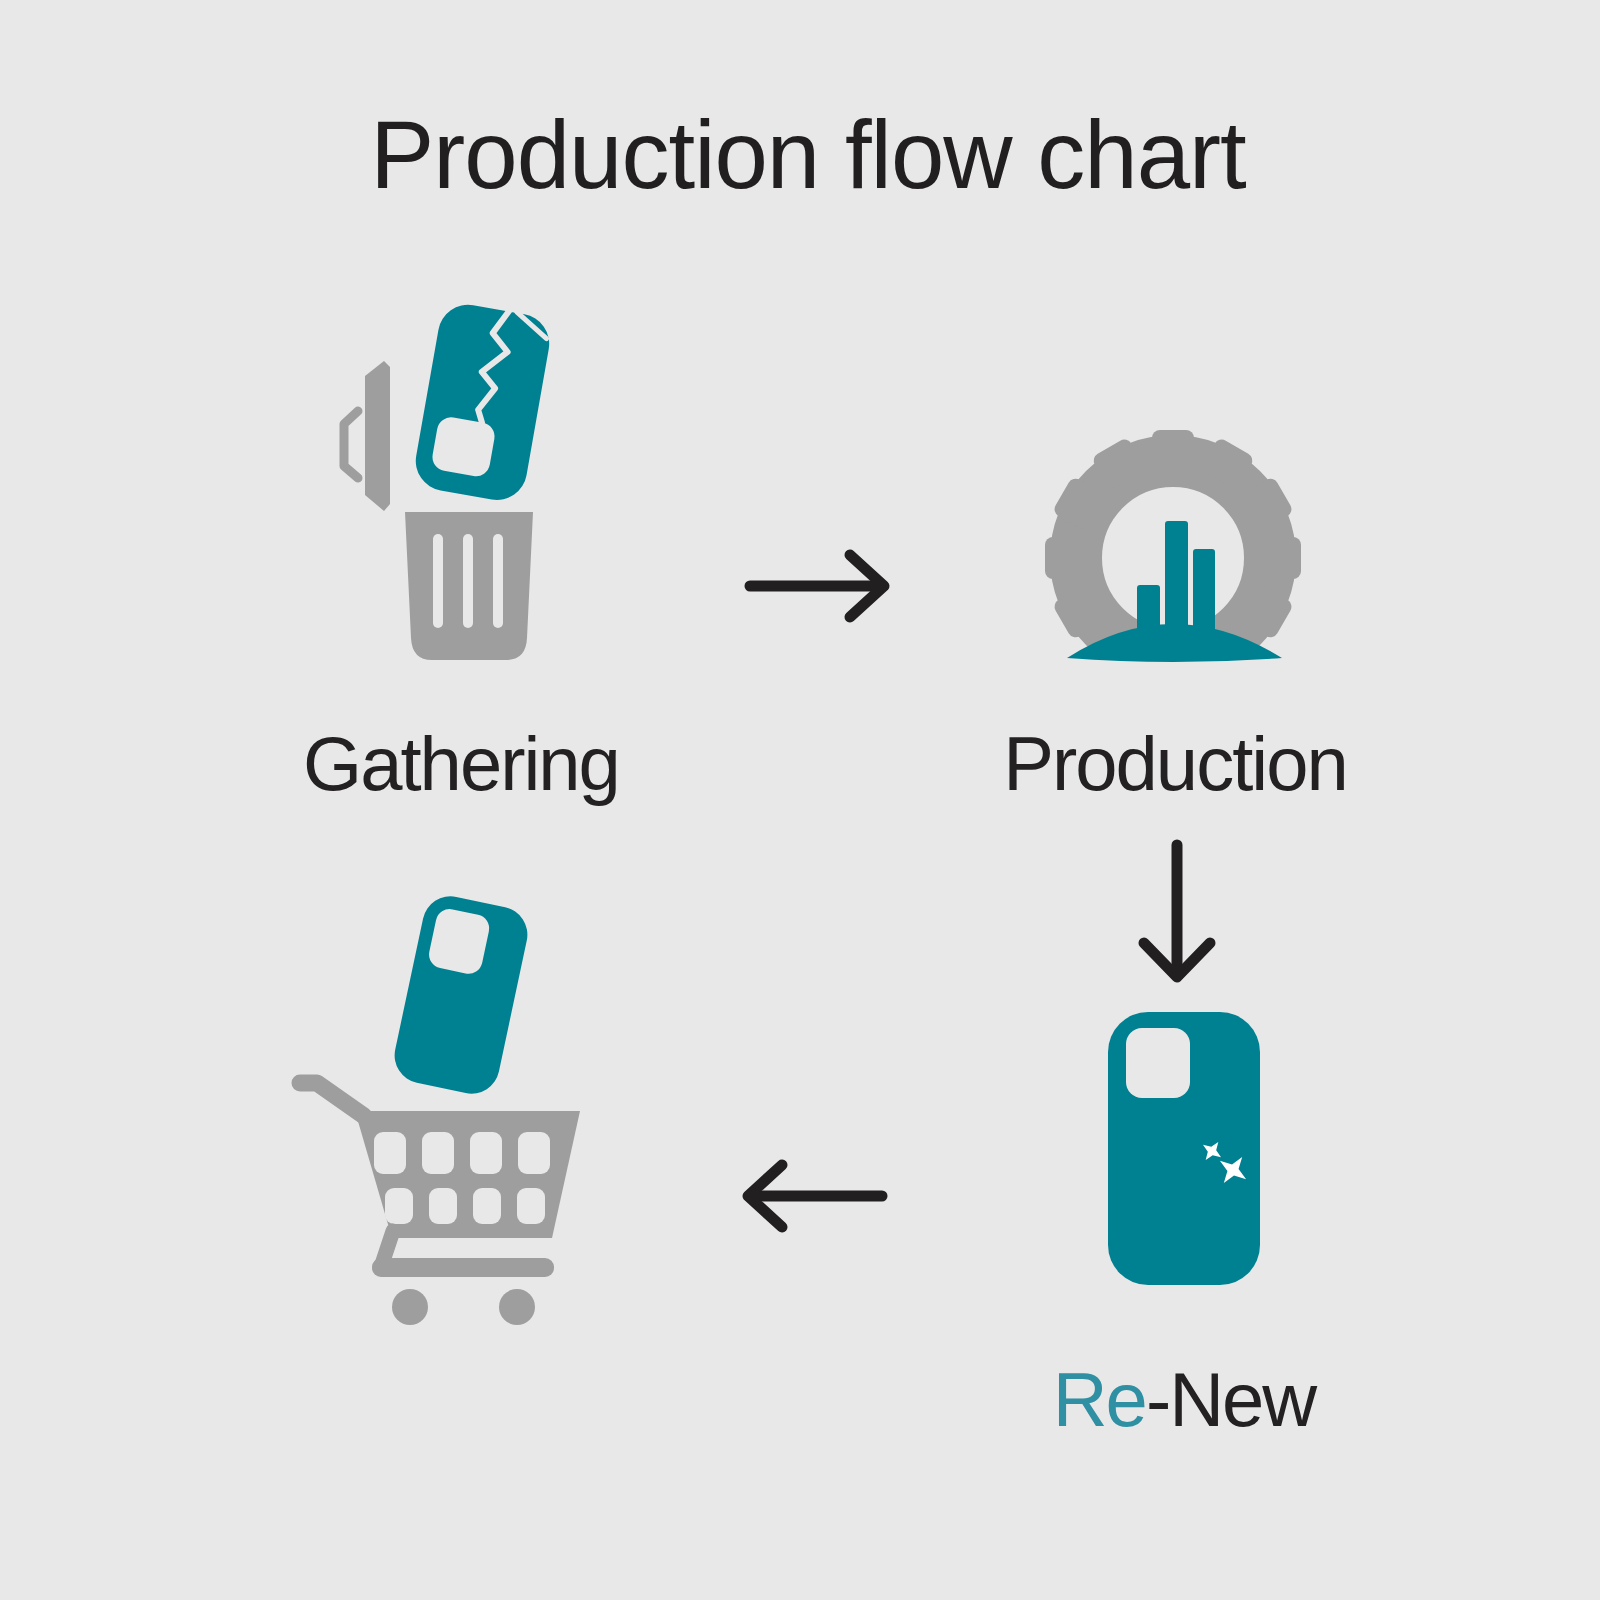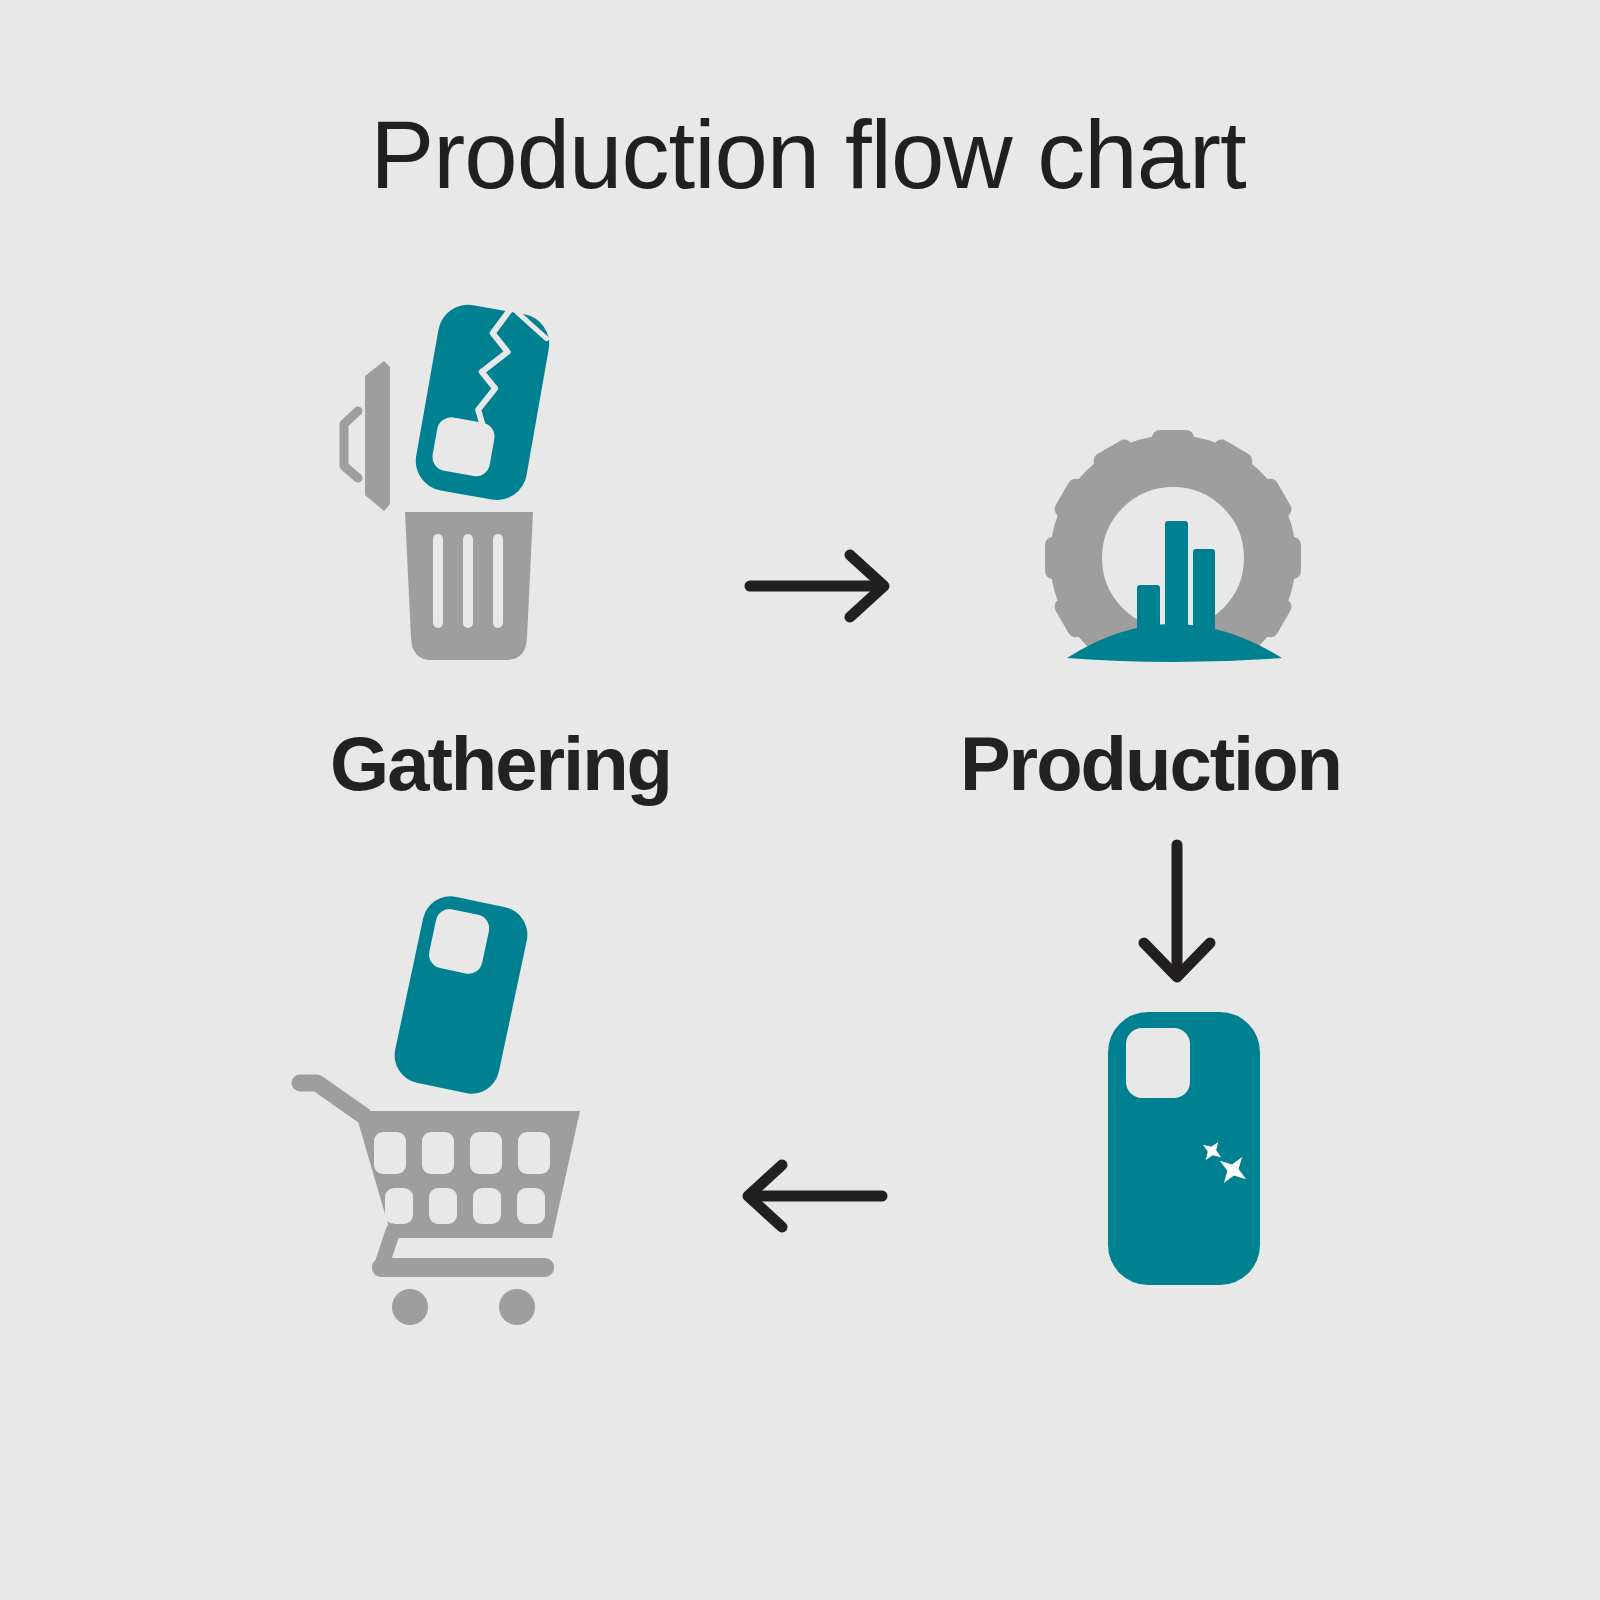--- a/index.html
+++ b/index.html
@@ -1,29 +1,29 @@
 <!DOCTYPE html>
 <html><head>
 <meta charset="utf-8">
 <style>
   html,body{margin:0;padding:0;background:#e8e8e8;}
   #canvas{position:relative;width:1600px;height:1600px;background:#e8e8e8;overflow:hidden;
           font-family:"Liberation Sans",sans-serif;}
   .title{position:absolute;left:8px;top:100px;width:1600px;text-align:center;
          font-size:96px;font-weight:400;letter-spacing:-1px;color:#221f20;}
-  .node-label{position:absolute;width:420px;text-align:right;font-size:76px;
-              font-weight:700;letter-spacing:-2px;color:#242122;line-height:1;}
+  .node-label{position:absolute;width:420px;text-align:center;font-size:76px;
+              font-weight:400;letter-spacing:-2px;color:#242122;line-height:1;}
   .accent{color:#2f8fa3;}
   .icon,.arrow{position:absolute;}
   #icon-gathering{left:280px;top:280px;}
   #icon-production{left:1020px;top:400px;}
   #icon-renew{left:1060px;top:980px;}
   #icon-clearglass{left:260px;top:860px;}
   #label-gathering{left:251px;top:726px;}
-  #label-production{left:921px;top:726px;}
+  #label-production{left:965px;top:726px;}
   #label-clearglass{left:245px;top:1362px;}
   #label-renew{left:974px;top:1362px;}
   #arrow-right{left:706px;top:519px;}
   #arrow-down{left:1110px;top:831px;}
   #arrow-left{left:726px;top:1129px;}
 </style>
 </head>
 <body>
 
 <div id="canvas">
@@ -79,20 +79,21 @@
   <div class="node-label" id="label-production">Production</div>
 
   <svg id="icon-renew" class="icon" width="280" height="320" viewBox="0 0 280 320">
     <g fill="#008192">
       <rect x="48" y="32" width="152" height="273" rx="40"></rect>
       <rect x="66" y="48" width="64" height="70" rx="16" fill="#e8e8e8"></rect>
       <polygon transform="rotate(35 152 171)" points="152,160 155,168 163,171 155,174 152,182 149,174 141,171 149,168" fill="#ffffff"></polygon>
       <polygon transform="rotate(35 173 190)" points="173,174 177,186 189,190 177,194 173,206 169,194 157,190 169,186" fill="#ffffff"></polygon>
     </g>
   </svg>
+  <div class="node-label" id="label-renew"><span class="accent">Re</span><span>-New</span></div>
 
   <svg id="icon-clearglass" class="icon" width="400" height="470" viewBox="0 0 400 470">
     <g fill="#9e9e9e">
       <path fill="none" stroke-width="17" stroke-linecap="round" stroke-linejoin="round" d="M40 223 L57 223 L104 256" stroke="#9e9e9e"></path>
       <path d="M95 251 L320 251 L292 378 L132 378 Z"></path>
       <rect x="114" y="272" width="32" height="42" rx="9" fill="#e8e8e8"></rect>
       <rect x="162" y="272" width="32" height="42" rx="9" fill="#e8e8e8"></rect>
       <rect x="210" y="272" width="32" height="42" rx="9" fill="#e8e8e8"></rect>
       <rect x="258" y="272" width="32" height="42" rx="9" fill="#e8e8e8"></rect>
       <rect x="125" y="328" width="28" height="36" rx="9" fill="#e8e8e8"></rect>

